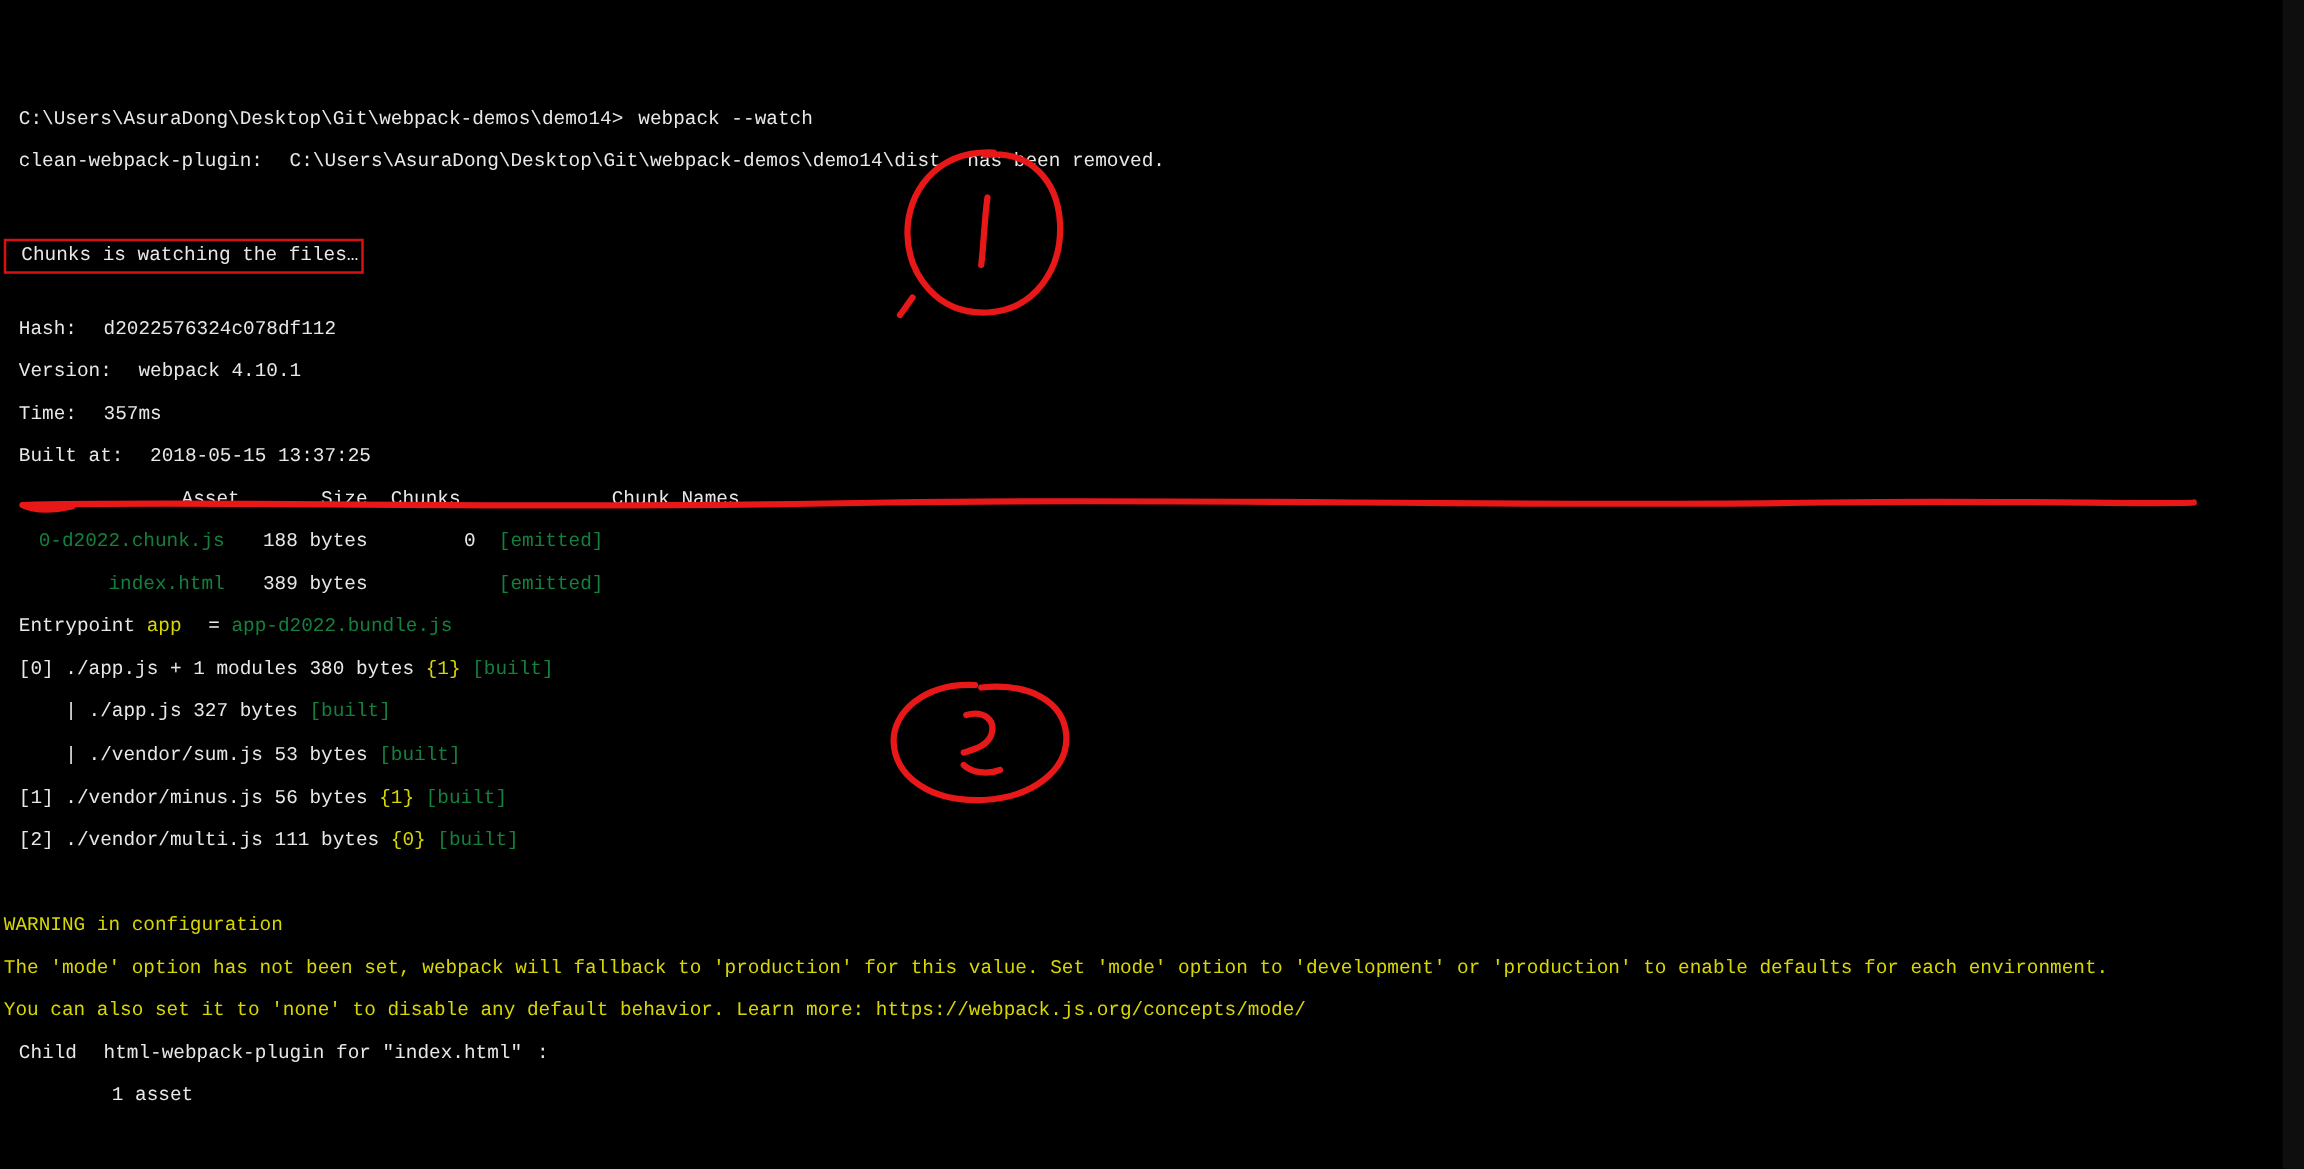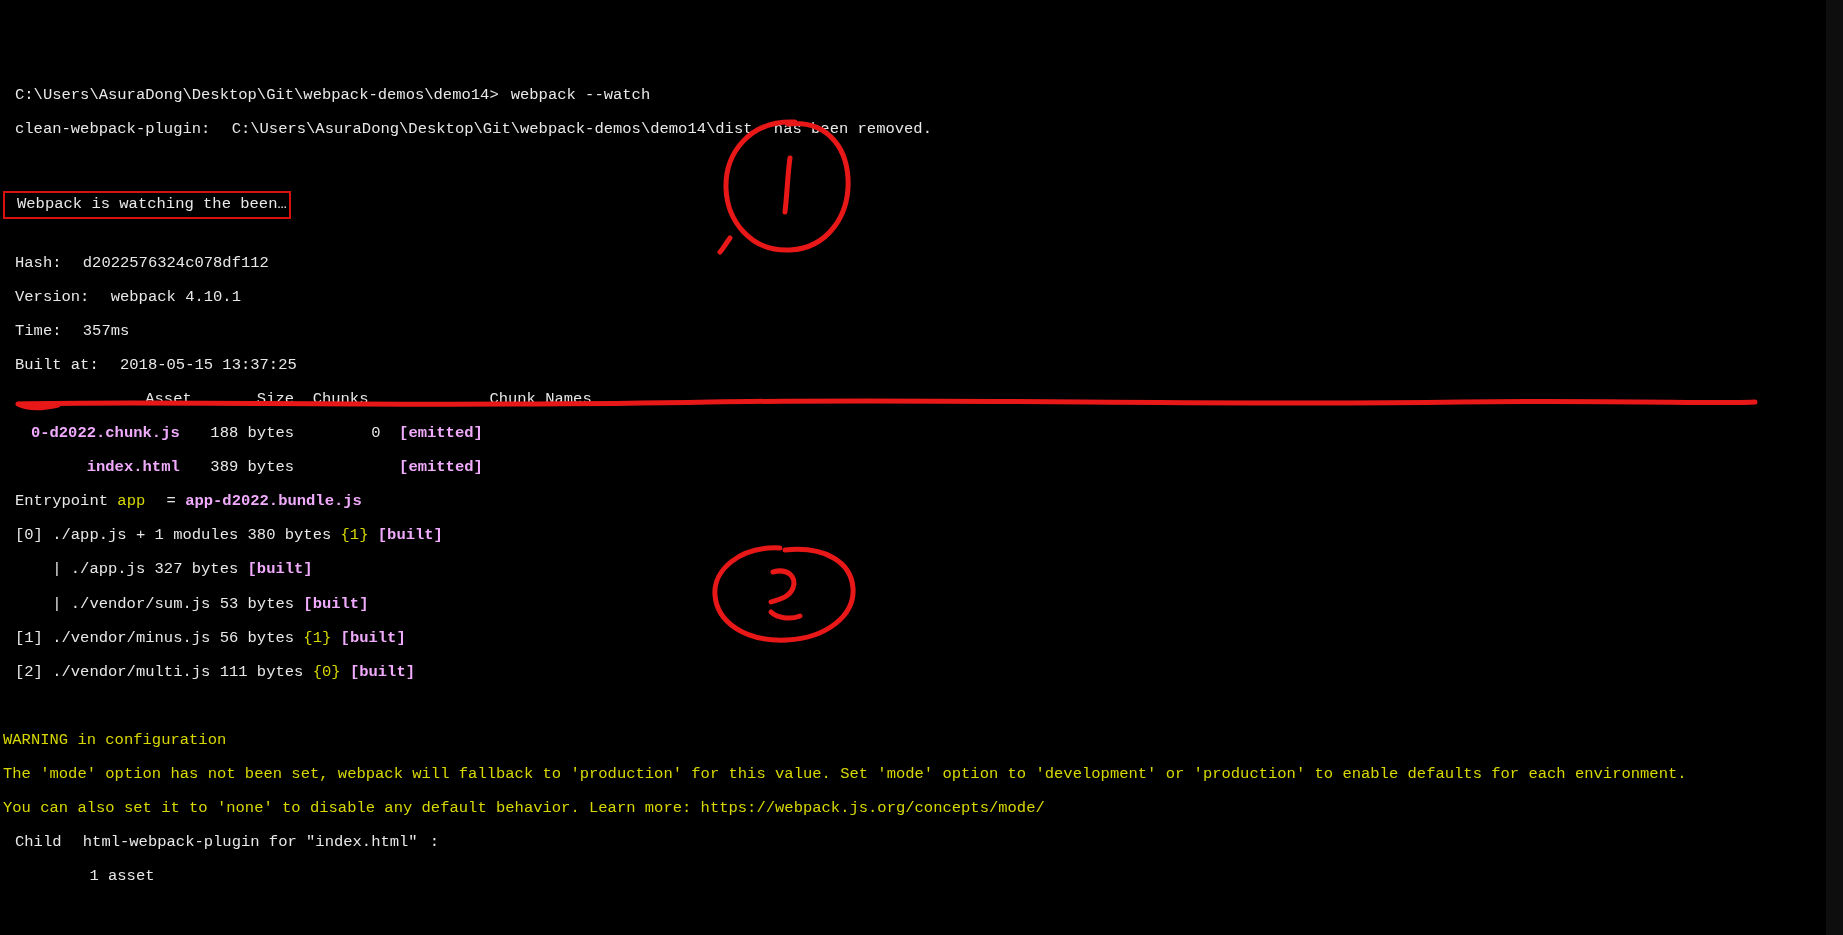--- a/index.html
+++ b/index.html
@@ -11,21 +11,21 @@
       line-height: 1.1;
       white-space: pre;
       padding: 2px 3px;
       position: relative;
       overflow: hidden;
       width: 1843px;
       height: 935px;
     }
     .line { display: block; min-height: 17px; }
     .white { color: #e8e8e8; margin-left: 12px; }
-    .green { color: #f0abfc; font-weight: bold; }
+    .green { color: #15803d; }
     .yellow { color: #d8d800; }
     .box {
       display: inline-block;
       border: 2px solid #d81010;
       padding: 3px 2px 3px 0;
       margin: 2px 0;
     }
     .annot {
       position: absolute;
       pointer-events: none;
@@ -41,21 +41,21 @@
   </style>
 </head>
 <body>
 
 
 
 <div>
 <span class="line"><span class="white">C:\Users\AsuraDong\Desktop\Git\webpack-demos\demo14&gt;</span><span class="white">webpack --watch</span></span>
 <span class="line"><span class="white">clean-webpack-plugin: </span><span class="white">C:\Users\AsuraDong\Desktop\Git\webpack-demos\demo14\dist</span><span class="white"> has been removed.</span></span>
 <span class="line"></span>
-<span class="box"><span class="white">Webpack is watching the been…</span></span>
+<span class="box"><span class="white">Chunks is watching the files…</span></span>
 <span class="line"></span>
 <span class="line"><span class="white">Hash: </span><span class="white">d2022576324c078df112</span></span>
 <span class="line"><span class="white">Version: </span><span class="white">webpack 4.10.1</span></span>
 <span class="line"><span class="white">Time: </span><span class="white">357ms</span></span>
 <span class="line"><span class="white">Built at: </span><span class="white">2018-05-15 13:37:25</span></span>
 <span class="line white">              Asset       Size  Chunks             Chunk Names</span>
 <span class="line"><span class="green">   0-d2022.chunk.js</span><span class="white">  188 bytes</span><span class="white">       0  </span><span class="green">[emitted]</span><span class="white">  </span></span>
 <span class="line"><span class="green">         index.html</span><span class="white">  389 bytes</span><span class="white">          </span><span class="green">[emitted]</span><span class="white">  </span></span>
 <span class="line"><span class="white">Entrypoint </span><span class="yellow">app</span><span class="white"> = </span><span class="green">app-d2022.bundle.js</span></span>
 <span class="line"><span class="white">[0] ./app.js + 1 modules 380 bytes </span><span class="yellow">{1}</span><span> </span><span class="green">[built]</span></span>

